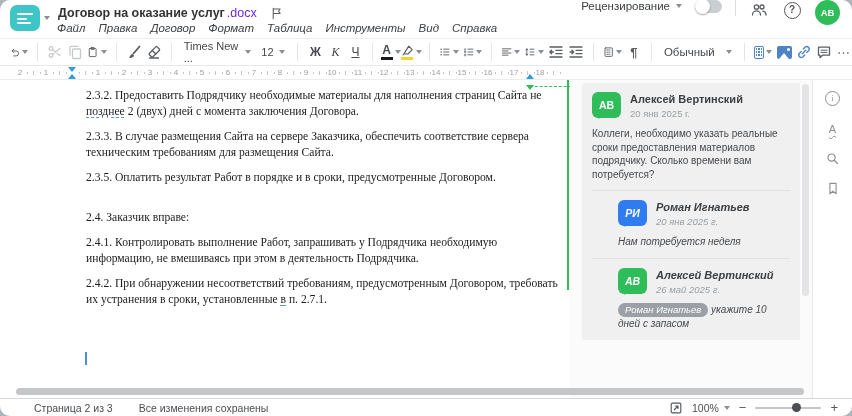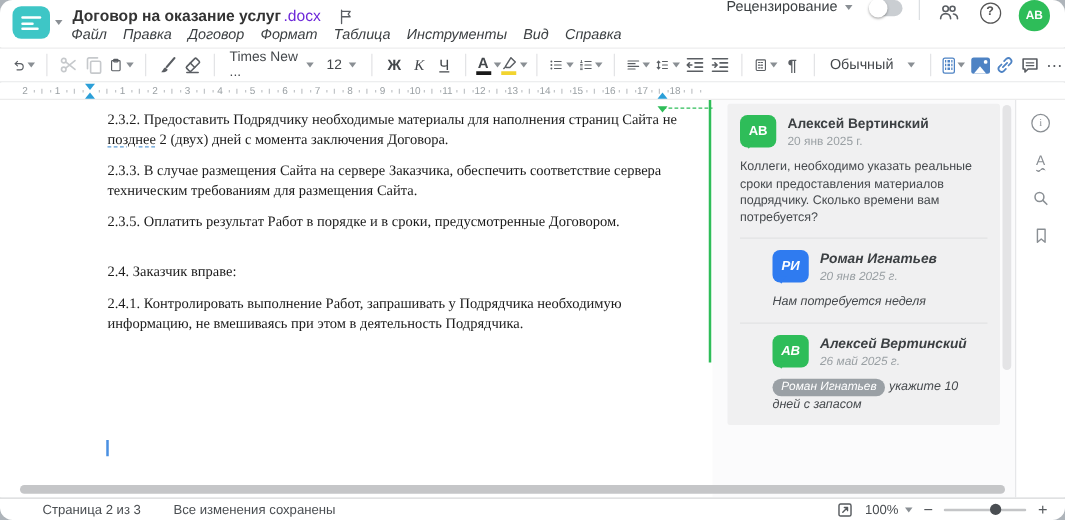--- a/index.html
+++ b/index.html
@@ -482,20 +482,21 @@
     </div>
 
   <div id="content">
     <div id="page">
       <div id="doc-text">
           <div class="para">2.3.2. Предоставить Подрядчику необходимые материалы для наполнения страниц Сайта не<br><span class="spell">позднее</span> 2 (двух) дней с момента заключения Договора.</div>
           <div class="para">2.3.3. В случае размещения Сайта на сервере Заказчика, обеспечить соответствие сервера<br>техническим требованиям для размещения Сайта.</div>
           <div class="para">2.3.5. Оплатить результат Работ в порядке и в сроки, предусмотренные Договором.</div>
           <div class="para space">2.4. Заказчик вправе:</div>
           <div class="para">2.4.1. Контролировать выполнение Работ, запрашивать у Подрядчика необходимую<br>информацию, не вмешиваясь при этом в деятельность Подрядчика.</div>
+          <div class="para">2.4.2. При обнаружении несоответствий требованиям, предусмотренным Договором, требовать<br>их устранения в сроки, установленные <span class="spell">в</span> п. 2.7.1.</div>
         </div>
       <div id="caret-cursor"></div>
       <div id="comment-anchor-tri"></div>
       <div id="comment-anchor"></div>
     </div>
     <div id="green-vline"></div>
 
     <div id="comments-panel">
       <div id="thread-card">
           <div class="citem">

